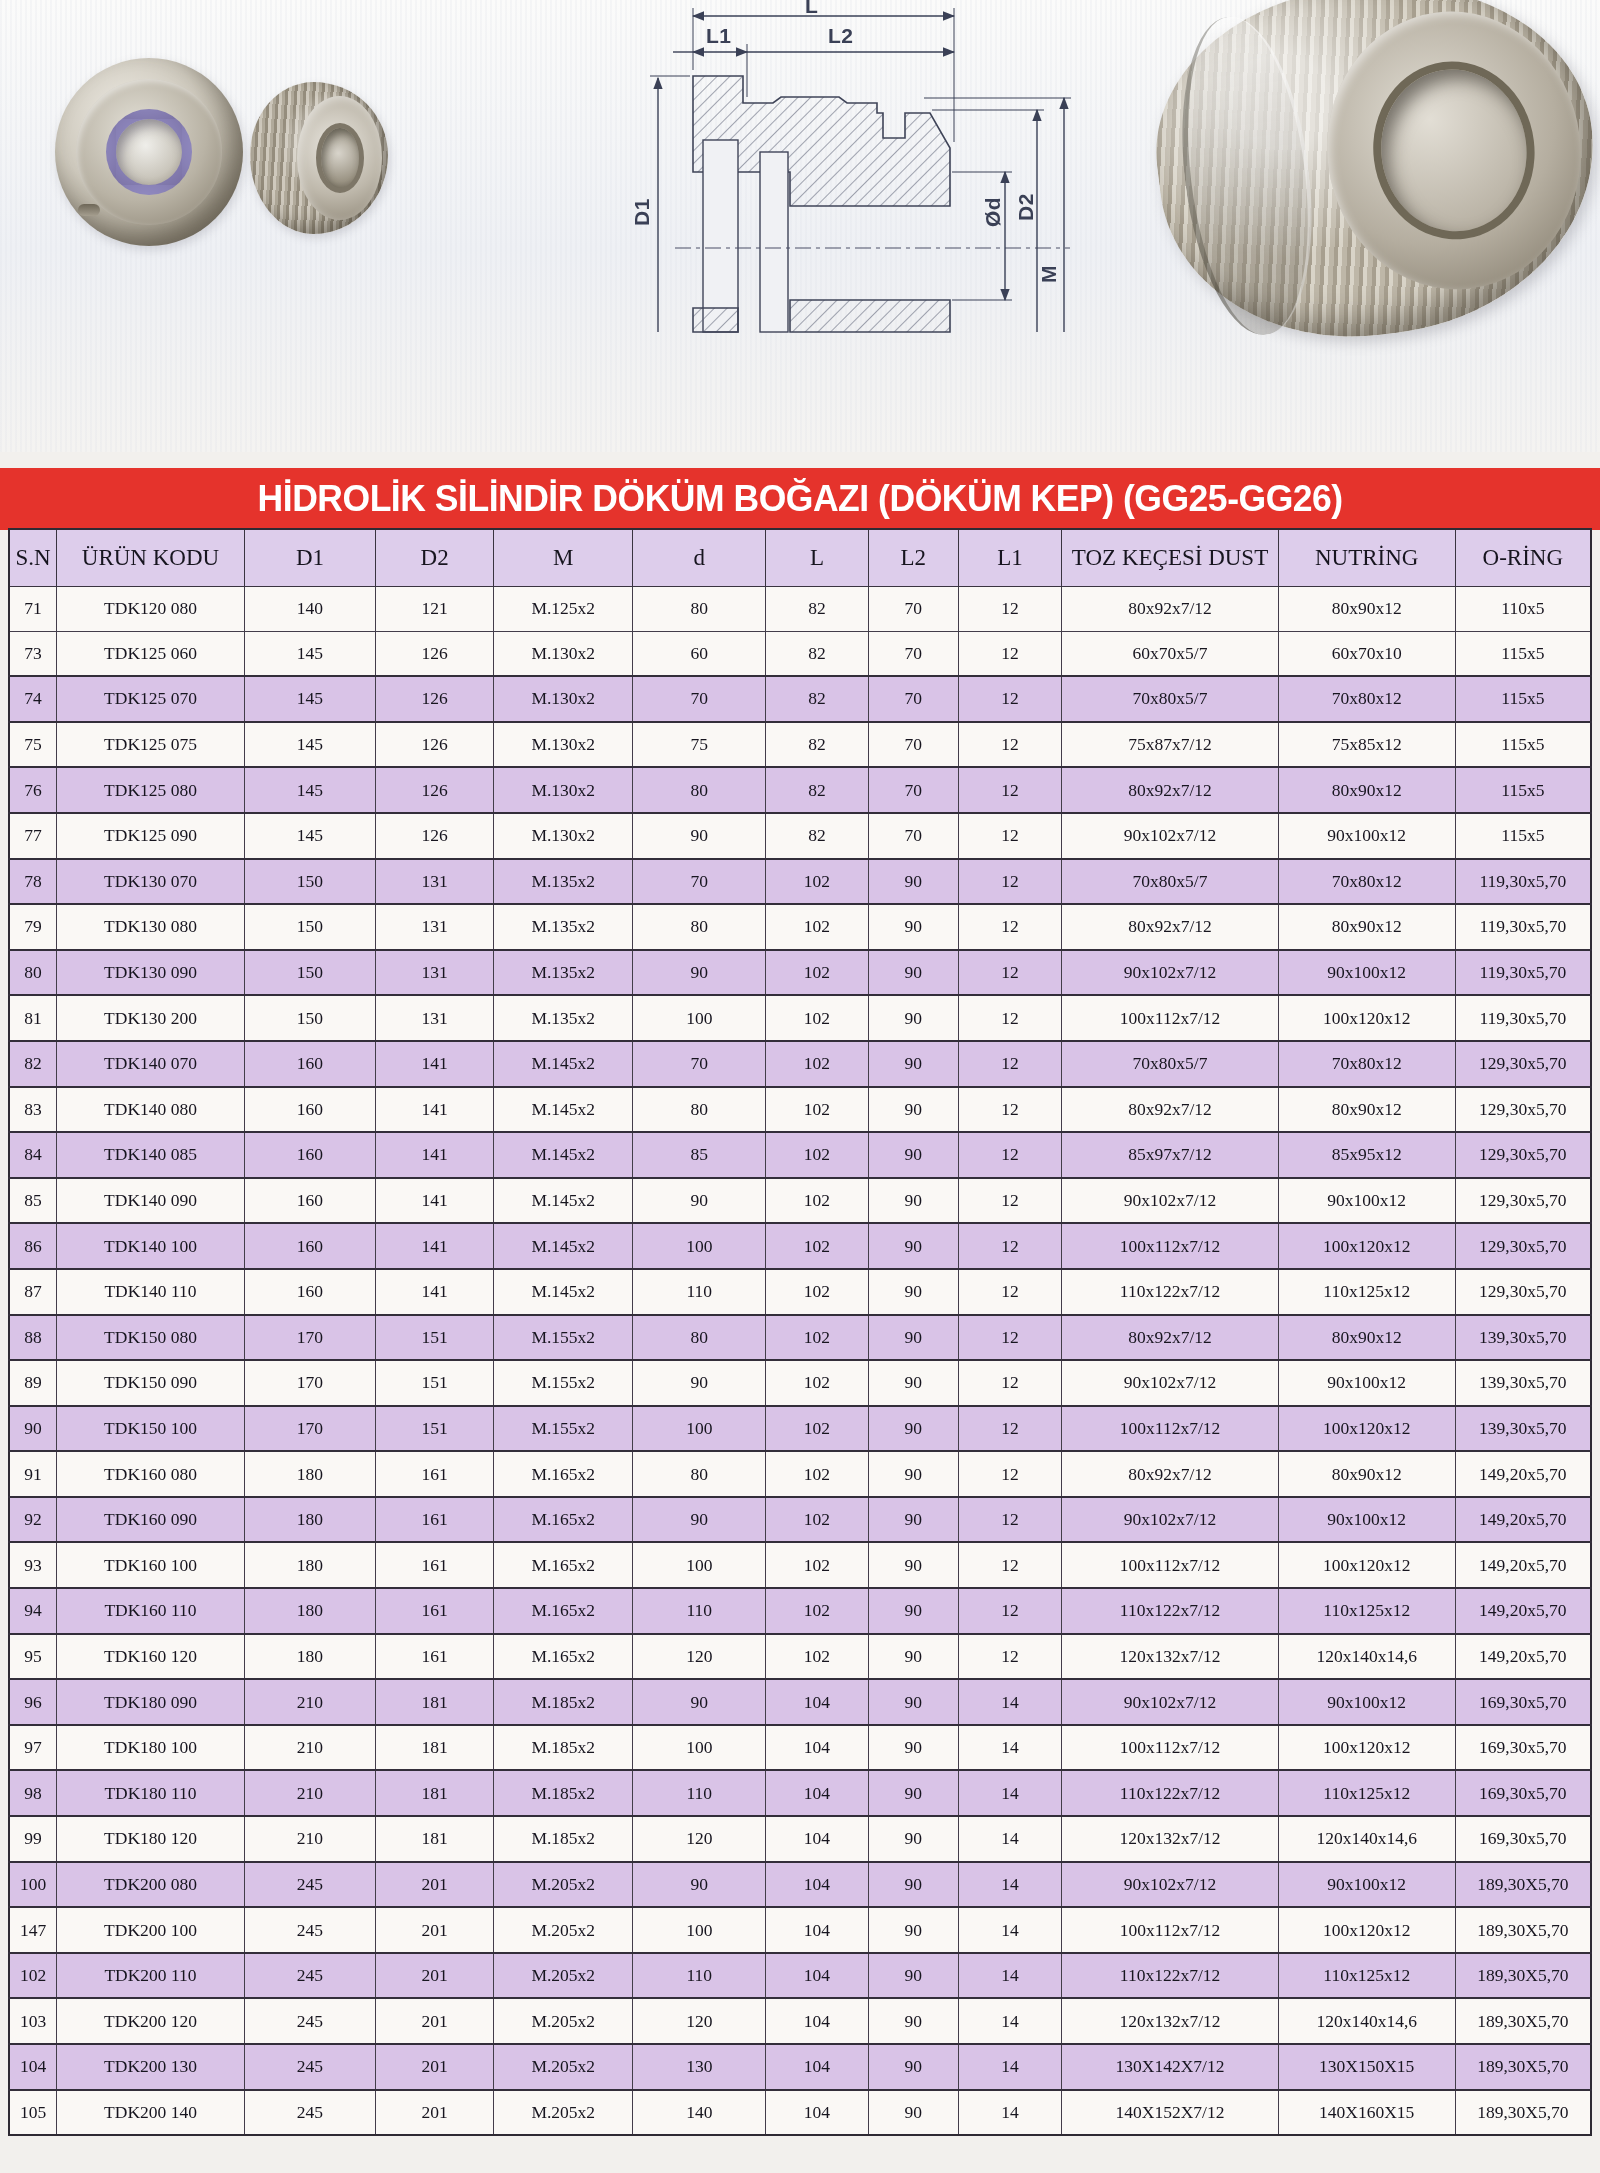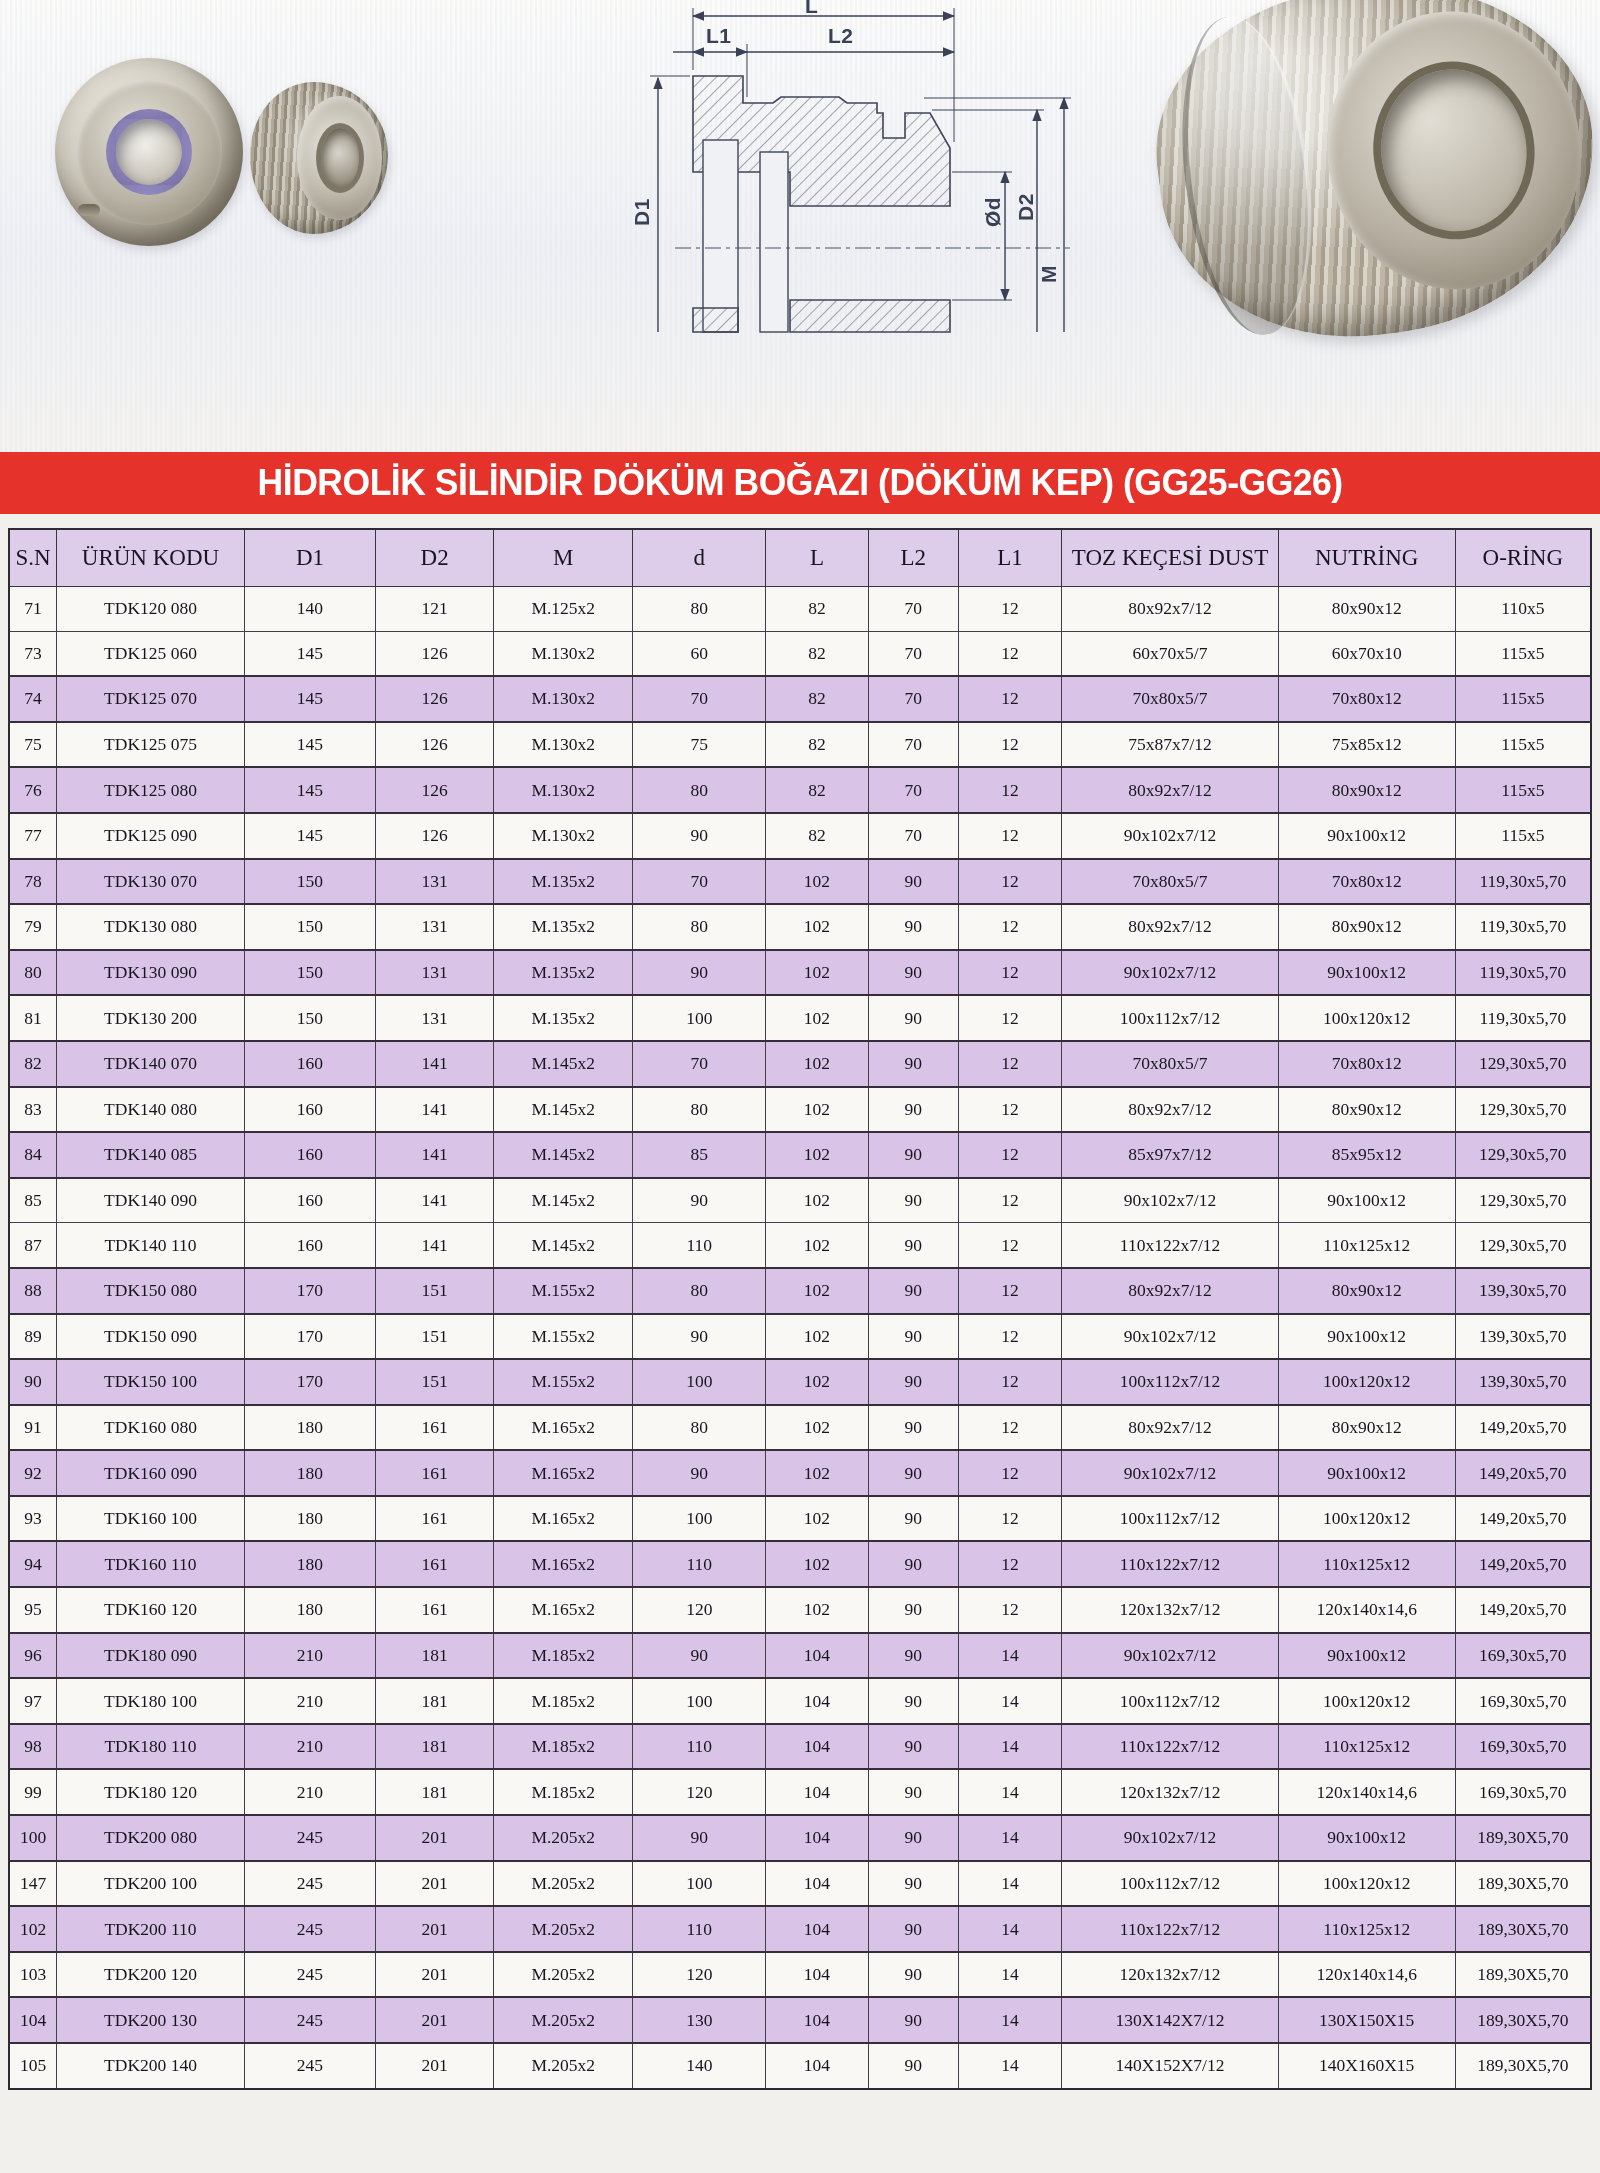--- a/index.html
+++ b/index.html
@@ -56,21 +56,21 @@
     border:8px solid #6f6857;box-shadow:inset 6px 10px 18px rgba(25,22,15,.5);}
   .photo3 .collar{position:absolute;left:6%;top:4%;width:26%;height:92%;border-radius:50%;
     background:linear-gradient(180deg,rgba(255,255,255,.35),rgba(70,64,52,.25));
     border-left:6px solid rgba(60,55,45,.35);border-right:4px solid rgba(255,255,255,.4);}
   
   .drawing{position:absolute;left:640px;top:0;width:440px;height:335px;}
   .drawing svg{position:absolute;left:0;top:0;}
   .dim-label{position:absolute;font-family:"Liberation Sans",sans-serif;font-size:21px;font-weight:bold;color:#3a4056;letter-spacing:.5px;}
   .rot{transform:rotate(-90deg);transform-origin:center;}
   
-  .title-bar{position:absolute;left:0;top:452px;width:1600px;height:62px;background:var(--accent,#e5332c);
+  .title-bar{position:absolute;left:0;top:468px;width:1600px;height:62px;background:var(--accent,#e5332c);
     display:flex;align-items:center;justify-content:center;}
   .title-bar span{color:var(--title-fg,#fff);font-family:"Liberation Sans",sans-serif;font-weight:bold;
     font-size:37px;letter-spacing:-.5px;transform:scaleX(.96);white-space:nowrap;}
   
   .spec-table{position:absolute;left:8px;top:528px;width:1584px;border-collapse:collapse;table-layout:fixed;
     background:var(--row-bg,#faf8f5);border:2px solid #2e2a33;color:#17151f;}
   .spec-table th{background:var(--header-bg,#ddcdeb);height:56px;font-weight:normal;font-size:23px;
     border:1.5px solid #3a3440;text-align:center;padding:0;}
   .spec-table td{height:43.6px;border:1px solid #433d4a;text-align:center;font-size:17.5px;padding:0;
     overflow:hidden;white-space:nowrap;}
@@ -381,20 +381,34 @@
           <td>141</td>
           <td>M.145x2</td>
           <td>90</td>
           <td>102</td>
           <td>90</td>
           <td>12</td>
           <td>90x102x7/12</td>
           <td>90x100x12</td>
           <td>129,30x5,70</td>
         </tr>
+        <tr class="alt">
+          <td>86</td>
+          <td>TDK140 100</td>
+          <td>160</td>
+          <td>141</td>
+          <td>M.145x2</td>
+          <td>100</td>
+          <td>102</td>
+          <td>90</td>
+          <td>12</td>
+          <td>100x112x7/12</td>
+          <td>100x120x12</td>
+          <td>129,30x5,70</td>
+        </tr>
         <tr>
           <td>87</td>
           <td>TDK140 110</td>
           <td>160</td>
           <td>141</td>
           <td>M.145x2</td>
           <td>110</td>
           <td>102</td>
           <td>90</td>
           <td>12</td>

